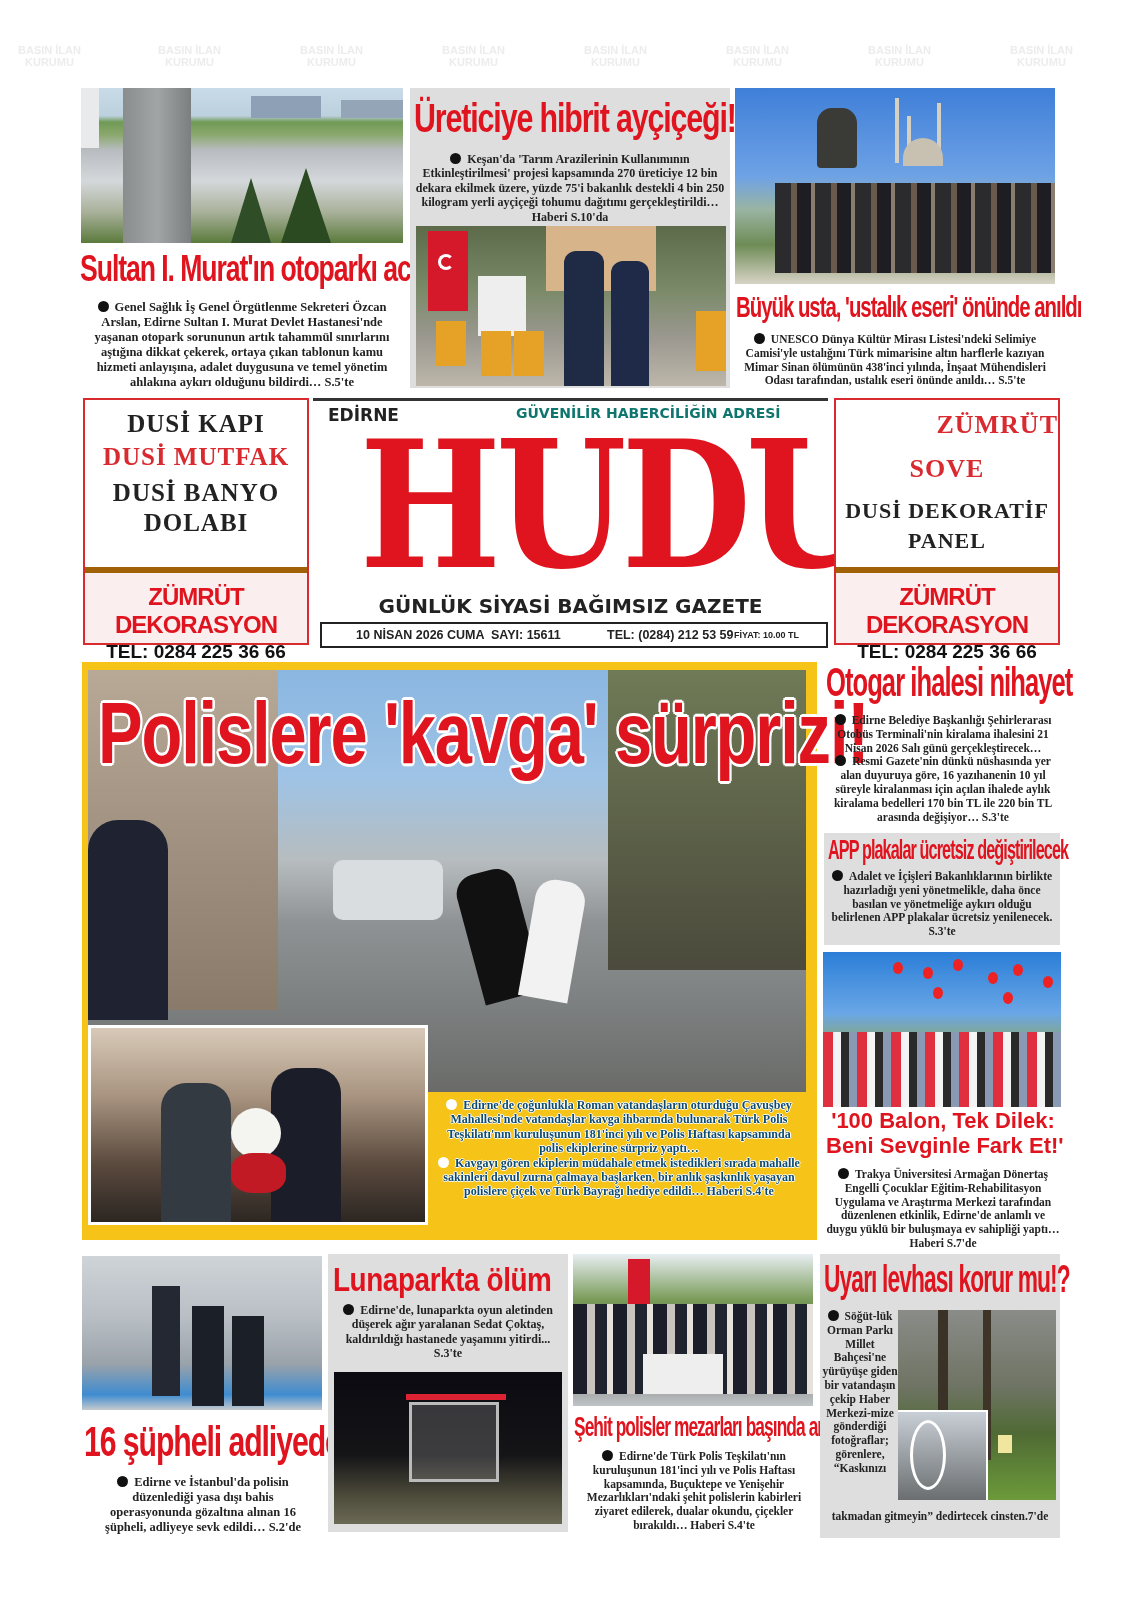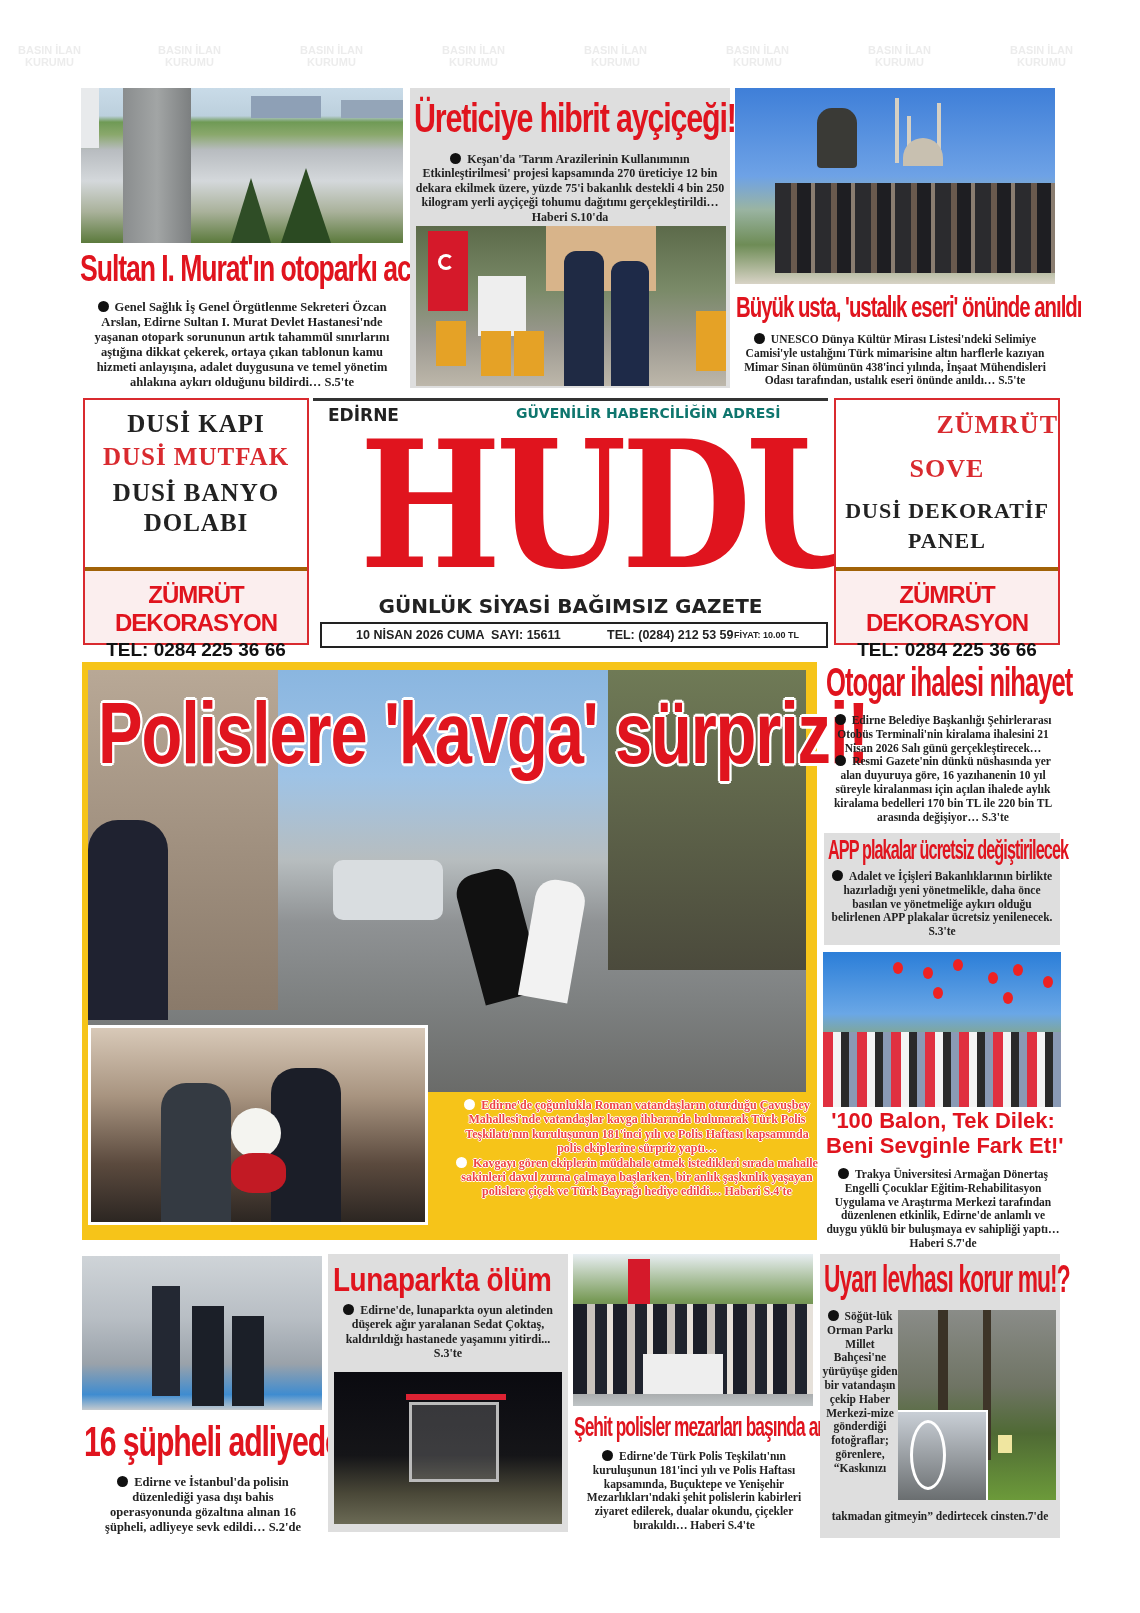--- a/index.html
+++ b/index.html
@@ -5,21 +5,21 @@
   * { box-sizing: border-box; margin: 0; padding: 0; }
   body { width: 1140px; height: 1613px; background: #ffffff; position: relative; overflow: hidden; font-family: "Liberation Serif", serif; }
   .abs { position: absolute; }
   .photo { position: absolute; overflow: hidden; }
   .headline { font-family: "Liberation Sans", sans-serif; font-weight: bold; color: #e0141e; letter-spacing: -1.5px; white-space: nowrap; transform-origin: left top; }
   .body-text { font-family: "Liberation Serif", serif; font-weight: bold; color: #222; text-align: center; line-height: 1.2; }
   .bullet { display: inline-block; width: 11px; height: 11px; border-radius: 50%; background: #111; margin-right: 6px; vertical-align: -1px; }
   .grey-box { background: #dedede; }
   .ad-box { position: absolute; border: 2px solid #d92a2f; background: #fff; }
   .ad-line { font-family: "Liberation Serif", serif; font-weight: bold; text-align: center; letter-spacing: 1px; }
-  .ad-bottom { position: absolute; left: 0; right: 0; bottom: 0; height: 76px; border-top: 4px solid #a16207; background: #fbeeee; }
+  .ad-bottom { position: absolute; left: 0; right: 0; bottom: 0; height: 76px; border-top: 6px solid #a16207; background: #fbeeee; }
   .ad-brand { font-family: "Liberation Sans", sans-serif; font-weight: bold; color: #e0141e; text-align: center; font-size: 24px; letter-spacing: -1px; margin-top: 10px; }
   .ad-tel { font-family: "Liberation Sans", sans-serif; font-weight: bold; color: #111; text-align: center; font-size: 19px; margin-top: 2px; }
   .wm { position: absolute; font-family: "Liberation Sans", sans-serif; font-weight: bold; color: rgba(200,200,200,0.35); font-size: 11px; text-align: center; line-height: 1.1; pointer-events: none; }
 </style>
 </head>
 <body>
 
 <div class="wm" style="left:18px;top:44px;"><span>BASIN İLAN</span><br><span>KURUMU</span></div>
 <div class="wm" style="left:158px;top:44px;"><span>BASIN İLAN</span><br><span>KURUMU</span></div>
 <div class="wm" style="left:300px;top:44px;"><span>BASIN İLAN</span><br><span>KURUMU</span></div>
@@ -115,21 +115,21 @@
   <div style="position:absolute;left:380px;top:200px;width:60px;height:130px;background:#111;border-radius:20px 20px 0 0;transform:rotate(-15deg);"></div>
   <div style="position:absolute;left:440px;top:210px;width:50px;height:120px;background:#f2f2f2;border-radius:20px 20px 0 0;transform:rotate(10deg);"></div>
 </div>
 <div class="abs headline" style="left:98px;top:682px;font-size:88px;transform:scaleX(0.76);-webkit-text-stroke:0;text-shadow:3px 0 #fff,-3px 0 #fff,0 3px #fff,0 -3px #fff,2px 2px #fff,-2px -2px #fff,2px -2px #fff,-2px 2px #fff;">Polislere 'kavga' sürprizi!</div>
 <div class="photo" style="left:88px;top:1025px;width:340px;height:200px;border:3px solid #fff;background:linear-gradient(180deg,#d8c9b8 0%,#a89480 35%,#5b4a3e 70%,#2c2622 100%);">
   <div style="position:absolute;left:70px;top:55px;width:70px;height:145px;background:#343a42;border-radius:25px 25px 0 0;"></div>
   <div style="position:absolute;left:180px;top:40px;width:70px;height:160px;background:#1b1e28;border-radius:25px 25px 0 0;"></div>
   <div style="position:absolute;left:140px;top:80px;width:50px;height:50px;background:#f4f4f0;border-radius:50%;"></div>
   <div style="position:absolute;left:140px;top:125px;width:55px;height:40px;background:#c21a24;border-radius:40%;"></div>
 </div>
-<div class="abs body-text" style="left:452px;top:1098px;width:370px;font-size:12px;color:#ef4444;text-shadow:1px 0 #fff,-1px 0 #fff,0 1px #fff,0 -1px #fff;">
+<div class="abs body-text" style="left:434px;top:1098px;width:370px;font-size:12px;color:#0c4a6e;text-shadow:1px 0 #fff,-1px 0 #fff,0 1px #fff,0 -1px #fff;">
   <span class="bullet" style="background:#fff;"></span><span>Edirne'de çoğunlukla Roman vatandaşların oturduğu Çavuşbey Mahallesi'nde vatandaşlar kavga ihbarında bulunarak Türk Polis Teşkilatı'nın kuruluşunun 181'inci yılı ve Polis Haftası kapsamında polis ekiplerine sürpriz yaptı…</span><br>
   <span class="bullet" style="background:#fff;"></span><span>Kavgayı gören ekiplerin müdahale etmek istedikleri sırada mahalle sakinleri davul zurna çalmaya başlarken, bir anlık şaşkınlık yaşayan polislere çiçek ve Türk Bayrağı hediye edildi… Haberi S.4'te</span>
 </div>
 
 <div class="abs headline" style="left:826px;top:660px;font-size:40px;transform:scaleX(0.64);">Otogar ihalesi nihayet</div>
 <div class="abs body-text" style="left:826px;top:714px;width:234px;font-size:11.5px;">
   <span class="bullet"></span><span>Edirne Belediye Başkanlığı Şehirlerarası Otobüs Terminali'nin kiralama ihalesini 21 Nisan 2026 Salı günü gerçekleştirecek…</span><br>
   <span class="bullet"></span><span>Resmi Gazete'nin dünkü nüshasında yer alan duyuruya göre, 16 yazıhanenin 10 yıl süreyle kiralanması için açılan ihalede aylık kiralama bedelleri 170 bin TL ile 220 bin TL arasında değişiyor…  S.3'te</span>
 </div>
 

